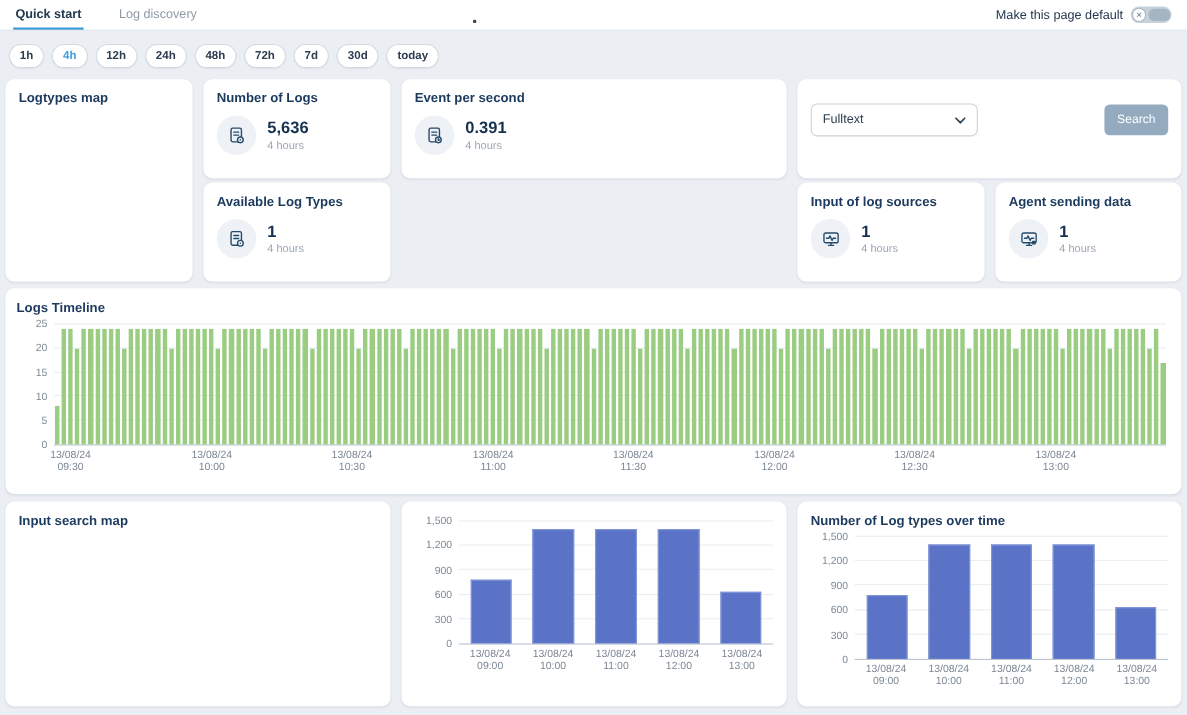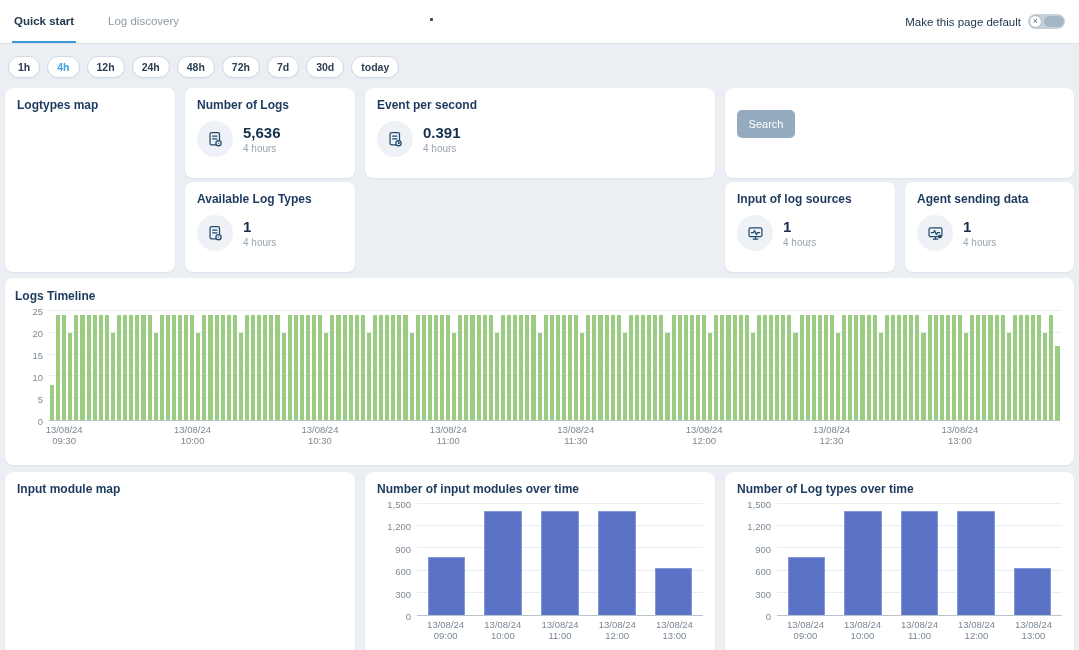--- a/index.html
+++ b/index.html
@@ -6,21 +6,21 @@
   html,body { width:1079px; height:650px; }
   body {
     font-family: "Liberation Sans", sans-serif;
     background:#ebeff4;
     position:relative;
     overflow:hidden;
     color:#1d3b5a;
   }
   
   .topbar {
-    height:44px; background:#fff; border-bottom:1px solid #dde3ea;
+    height:28px; background:#fff; border-bottom:1px solid #dde3ea;
     display:flex; align-items:center; justify-content:space-between;
     padding:0 14px 0 12px;
   }
   .tabs { display:flex; gap:30px; height:100%; }
   .tab {
     font-size:11.5px; color:#8e9aa6; display:flex; align-items:center;
     border-bottom:2px solid transparent; padding:0 2px; cursor:pointer;
   }
   .tab.active { color:#22384f; font-weight:bold; border-bottom-color:#3e98d6; }
   .default-row { display:flex; align-items:center; gap:7px; }
@@ -208,20 +208,26 @@
       </div>
     </div>
   </div>
 
   <div class="card span2">
     <div class="card-title">Logtypes map</div>
   </div>
 
   <div class="card search-card">
     <div class="search-row2">
+      <div class="select-box">
+        <span>Fulltext</span>
+        <svg class="ic" width="10" height="7" viewBox="0 0 10 7">
+            <polyline points="1,1.5 5,5.5 9,1.5" fill="none" stroke="#33475b" stroke-width="1.6" stroke-linecap="round"></polyline>
+          </svg>
+      </div>
       <button class="search-btn">Search</button>
     </div>
   </div>
 
   <div class="card">
     <div class="card-title">Available Log Types</div>
     <div class="stat-body">
       <div class="icon-circle">
         <svg class="ic" width="18" height="18" viewBox="0 0 20 20">
             <g fill="none" stroke="#23496b" stroke-width="1.4" stroke-linecap="round">
@@ -487,25 +493,24 @@
 12:30</div>
           <div class="vc-xlab" style="left: 90.1%;">13/08/24
 13:00</div>
         </div>
       </div>
     </div>
 </div>
 
 <div class="grid-bottom">
   <div class="card">
-    <div class="card-title">Input module map</div>
+    <div class="card-title">Input search map</div>
   </div>
 
   <div class="card">
-    <div class="card-title">Number of input modules over time</div>
     <div class="vchart" id="chart-input-modules">
         <div class="vc-y" style="height: 112px; width: 40px;">
           <div class="vc-ytick" style="bottom: 0%;">0</div>
           <div class="vc-ytick" style="bottom: 20%;">300</div>
           <div class="vc-ytick" style="bottom: 40%;">600</div>
           <div class="vc-ytick" style="bottom: 60%;">900</div>
           <div class="vc-ytick" style="bottom: 80%;">1,200</div>
           <div class="vc-ytick" style="bottom: 100%;">1,500</div>
         </div>
         <div class="vc-main">

